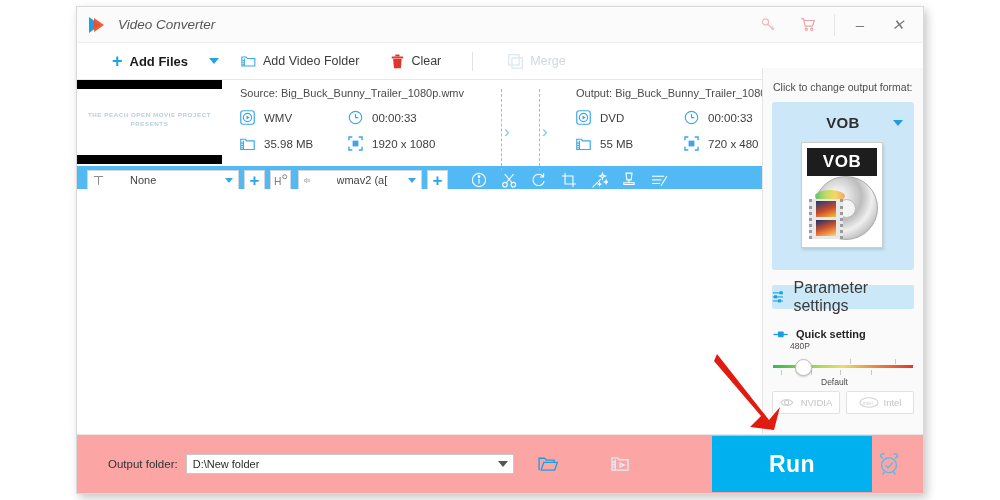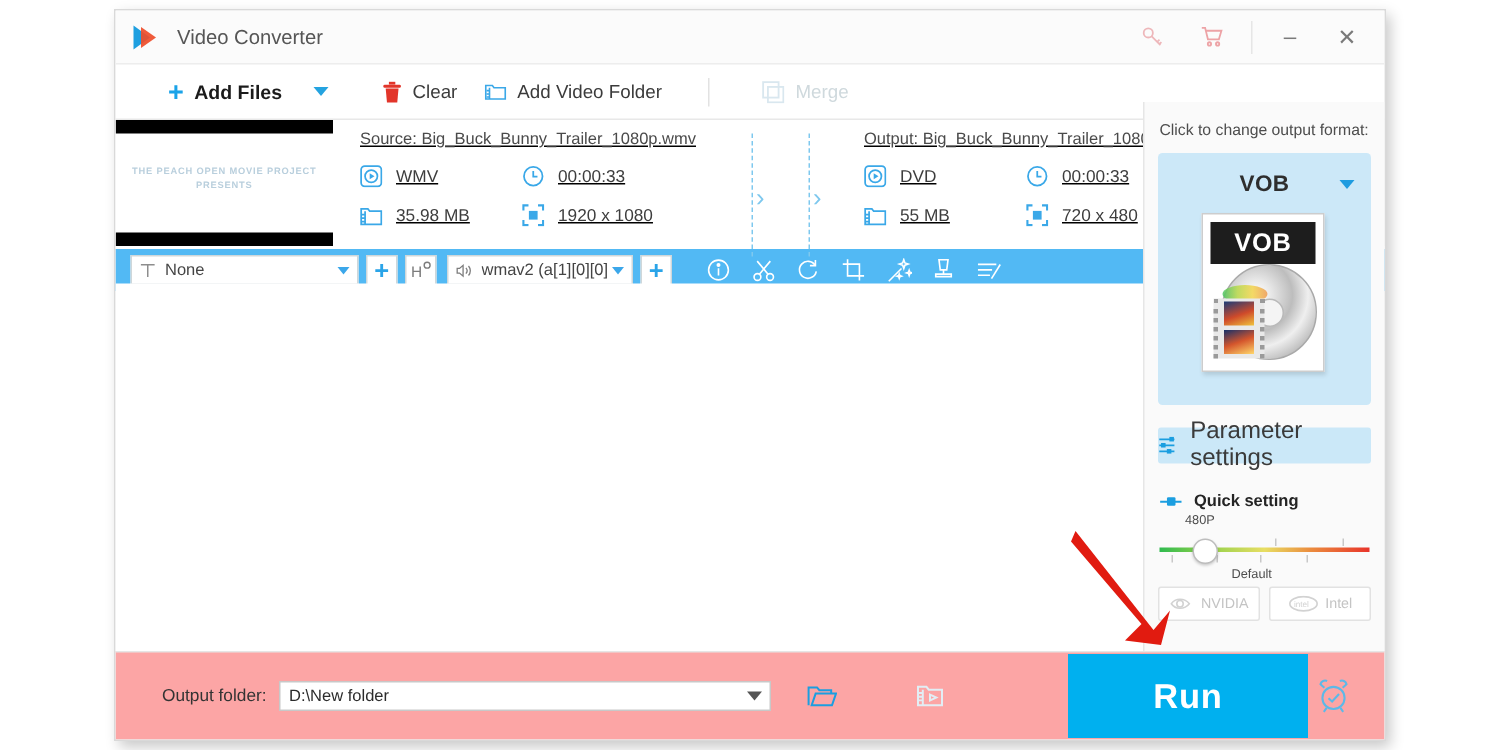--- a/index.html
+++ b/index.html
@@ -8,21 +8,21 @@
   
   #app{
     position:absolute;left:76px;top:6px;width:848px;height:488px;
     background:#ffffff;border:1px solid #d9d9d9;
     box-shadow:3px 4px 9px rgba(0,0,0,.22);
     box-sizing:border-box;overflow:hidden;
   }
 
   
   .titlebar{height:35px;display:flex;align-items:center;background:#fbfbfb;
-    border-bottom:1px solid #ededed;position:relative;}
+    border-bottom:1px solid #ededed;position:relative;font-style:italic;}
   .logo{margin-left:12px;width:18px;height:16px;position:relative;}
   .logo .tri1{position:absolute;left:0;top:0;width:0;height:0;
     border-top:8px solid transparent;border-bottom:8px solid transparent;border-left:11px solid #1e9fe0;}
   .logo .tri2{position:absolute;left:5px;top:1px;width:0;height:0;
     border-top:7px solid transparent;border-bottom:7px solid transparent;border-left:10px solid #ee4d2a;opacity:.92;}
   .apptitle{margin-left:11px;font-size:13.5px;color:#565656;}
   .tb-right{position:absolute;right:0;top:0;height:35px;display:flex;align-items:center;}
   .tbicon{width:40px;height:35px;display:flex;align-items:center;justify-content:center;}
   .tbsep{width:1px;height:22px;background:#e6e6e6;margin:0 6px;}
   .winbtn{width:38px;height:35px;display:flex;align-items:center;justify-content:center;
@@ -35,21 +35,21 @@
   .tbitem{display:flex;align-items:center;height:36px;padding:0 9px;font-size:12.5px;color:#3b3b3b;}
   .tbitem.addfiles{margin-left:26px;color:#1b1b1b;font-weight:bold;font-size:13px;}
   .plusbig{color:#1aa3e8;font-size:18px;font-weight:bold;margin-right:7px;line-height:1;}
   .caret{border-left:5px solid transparent;border-right:5px solid transparent;
     border-top:6px solid #24a3e0;margin:0 13px 0 12px;}
   .tbitem .lbl{margin-left:7px;}
   .tbdiv{width:1px;height:19px;background:#e2e2e2;margin:0 12px;}
   .tbitem.disabled{color:#cfd9dd;}
 
   
-  .filerow{display:flex;height:84px;border-bottom:2px solid #ffffff;background:#fff;text-decoration:underline;}
+  .filerow{display:flex;height:84px;border-bottom:2px solid #ffffff;background:#fff;}
   .thumb{width:145px;height:84px;background:#ffffff;position:relative;flex:none;overflow:hidden;}
   .thumb .bar{position:absolute;left:0;right:0;height:9px;background:#000;}
   .thumb .bar.t{top:0;}
   .thumb .bar.b{bottom:0;}
   .thumb .ptxt{position:absolute;left:0;right:0;top:30px;text-align:center;
     font-size:6.2px;letter-spacing:.55px;color:#b9cfdd;font-weight:bold;line-height:1.5;}
 
   .info{flex:1;display:flex;position:relative;padding-top:7px;}
   .col{position:relative;}
   .srccol{width:242px;padding-left:18px;}
@@ -62,21 +62,21 @@
   .sep{width:38px;position:relative;}
   .sep .dash{position:absolute;left:50%;top:2px;bottom:-7px;border-left:1px dashed #7ec8ee;}
   .sep .chev{position:absolute;left:calc(50% + 3px);top:36px;color:#7ec8ee;font-size:17px;line-height:1;}
 
   .editpen{position:absolute;right:-2px;top:0px;}
   .closex{position:absolute;right:14px;top:-1px;color:#b9b9b9;font-size:13px;cursor:pointer;}
 
   
   .bluestrip{height:28px;background:#52b9f4;display:flex;align-items:center;padding-left:10px;}
   .combo{height:20px;background:#fff;border:1px solid #cfd7da;display:flex;align-items:center;
-    padding:0 5px;box-sizing:border-box;}
+    padding:0 5px;box-sizing:border-box;gap:20px;}
   .combo .ctxt{font-size:11px;color:#444;margin-left:6px;white-space:nowrap;overflow:hidden;}
   .combo .cdown{margin-left:auto;border-left:4px solid transparent;border-right:4px solid transparent;
     border-top:5px solid #3ba7ea;}
   .combo.sub{width:152px;}
   .combo.aud{width:124px;}
   .sqbtn{width:21px;height:21px;background:#fff;border:1px solid #cfd7da;margin-left:5px;
     display:flex;align-items:center;justify-content:center;box-sizing:border-box;}
   .sqbtn .p{color:#2aa4e8;font-size:17px;font-weight:bold;line-height:1;}
   .striptools{display:flex;align-items:center;margin-left:16px;}
   .stool{width:30px;height:28px;display:flex;align-items:center;justify-content:center;}
@@ -191,37 +191,37 @@
     </div>
   </div>
 
   <div class="toolbar">
     <div class="tbitem addfiles">
       <span class="plusbig">+</span>
       <span>Add Files</span>
     </div>
     <div class="caret"></div>
 
+    <div class="tbitem">
+      <svg width="15" height="14" viewBox="0 0 18 16">
+        <g fill="none" stroke="#3aa8e8" stroke-width="1.3">
+          <path d="M1 3.2 H6.3 L7.6 5 H16.6 V14 H1 Z"></path>
+            <path d="M4 5 V14 M4 7.3 H1.6 M4 10 H1.6 M4 12.4 H1.6"></path>
+        </g>
+        </svg>
+      <span class="lbl">Add Video Folder</span>
+    </div>
+
     <div class="tbitem" style="margin-left:14px">
       <svg width="13" height="15" viewBox="0 0 14 16">
         <rect x="4.6" y="0.5" width="4.6" height="2" fill="#e2352a"></rect>
         <rect x="0.6" y="2.6" width="12.6" height="2.2" rx="1" fill="#e2352a"></rect>
         <path d="M2.3 5.3 H11.5 L10.6 15.4 H3.2 Z" fill="#e2352a"></path>
       </svg>
       <span class="lbl">Clear</span>
-    </div>
-
-    <div class="tbitem">
-      <svg width="15" height="14" viewBox="0 0 18 16">
-        <g fill="none" stroke="#3aa8e8" stroke-width="1.3">
-          <path d="M1 3.2 H6.3 L7.6 5 H16.6 V14 H1 Z"></path>
-            <path d="M4 5 V14 M4 7.3 H1.6 M4 10 H1.6 M4 12.4 H1.6"></path>
-        </g>
-        </svg>
-      <span class="lbl">Add Video Folder</span>
     </div>
 
     <div class="tbdiv" style="margin-left:22px"></div>
 
     <div class="tbitem disabled" style="margin-left:14px">
       <svg width="15" height="15" viewBox="0 0 16 16">
         <g fill="none" stroke="#d9e7ef" stroke-width="1.3">
             <rect x="0.8" y="0.8" width="11" height="11"></rect>
         <rect x="4.2" y="4.2" width="11" height="11"></rect>
           </g>

